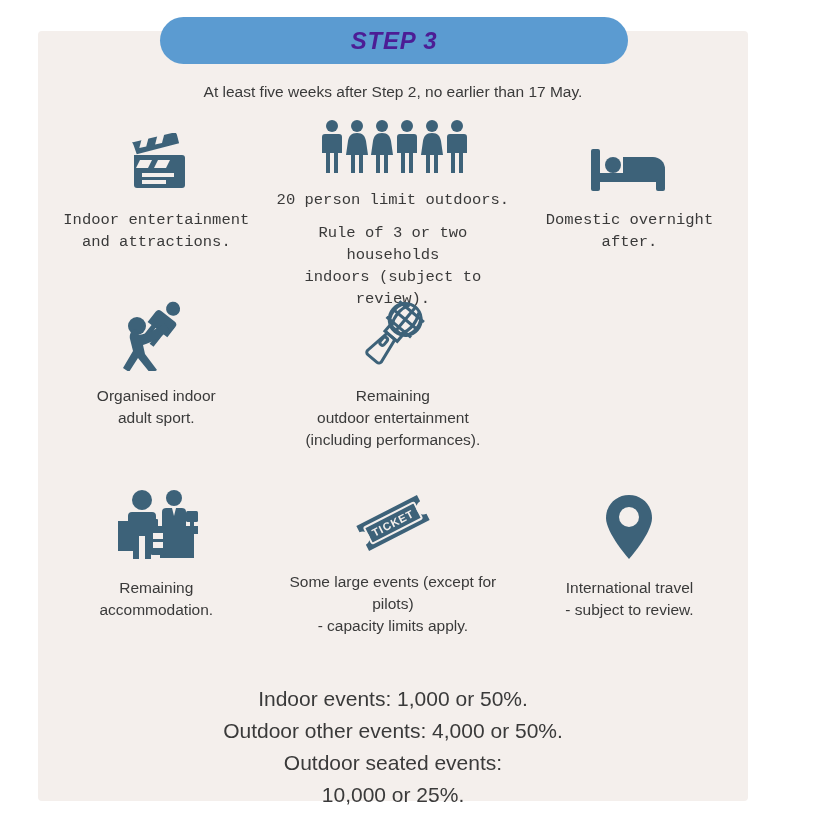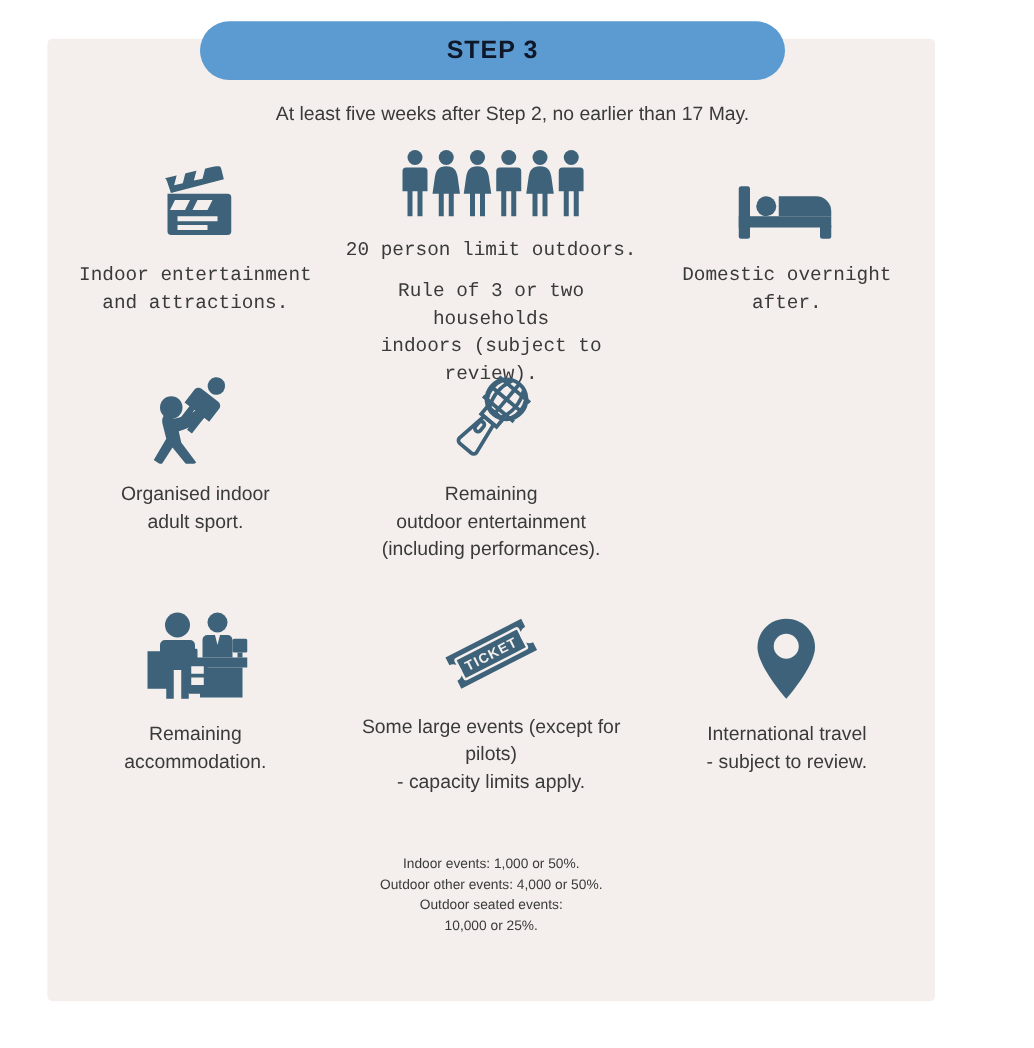--- a/index.html
+++ b/index.html
@@ -34,34 +34,34 @@
     top: -14px;
     width: 468px;
     height: 47px;
     background: #5b9bd1;
     border-radius: 24px;
     display: flex;
     align-items: center;
     justify-content: center;
   }
   .banner-title {
-    color: #0f172a;
-    font-size: 20px;
+    color: #4c1d95;
+    font-size: 24px;
     font-weight: bold;
     letter-spacing: 0.8px;
+    font-style: italic;
   }
   .subtitle {
     position: absolute;
     left: 0;
     top: 52px;
     width: 710px;
     text-align: center;
     font-size: 15.5px;
     color: #3a3a3a;
-    padding-left: 17px;
   }
   .grid {
     position: absolute;
     left: 0;
     top: 88px;
     width: 710px;
   }
   .row {
     display: flex;
     width: 710px;
@@ -93,21 +93,21 @@
   }
   .r1 { height: 176px; font-family: Liberation Mono, monospace; }
   .r2 { height: 192px; }
   .r3 { height: 150px; }
   .overflow-text {
     position: absolute;
     left: 0;
     top: 652px;
     width: 710px;
     text-align: center;
-    font-size: 11px;
+    font-size: 21px;
     line-height: 1.52;
     color: #3a3a3a;
     white-space: pre-line;
   }
 </style>
 </head>
 <body>
 
 <div class="page">
   <div class="panel">

